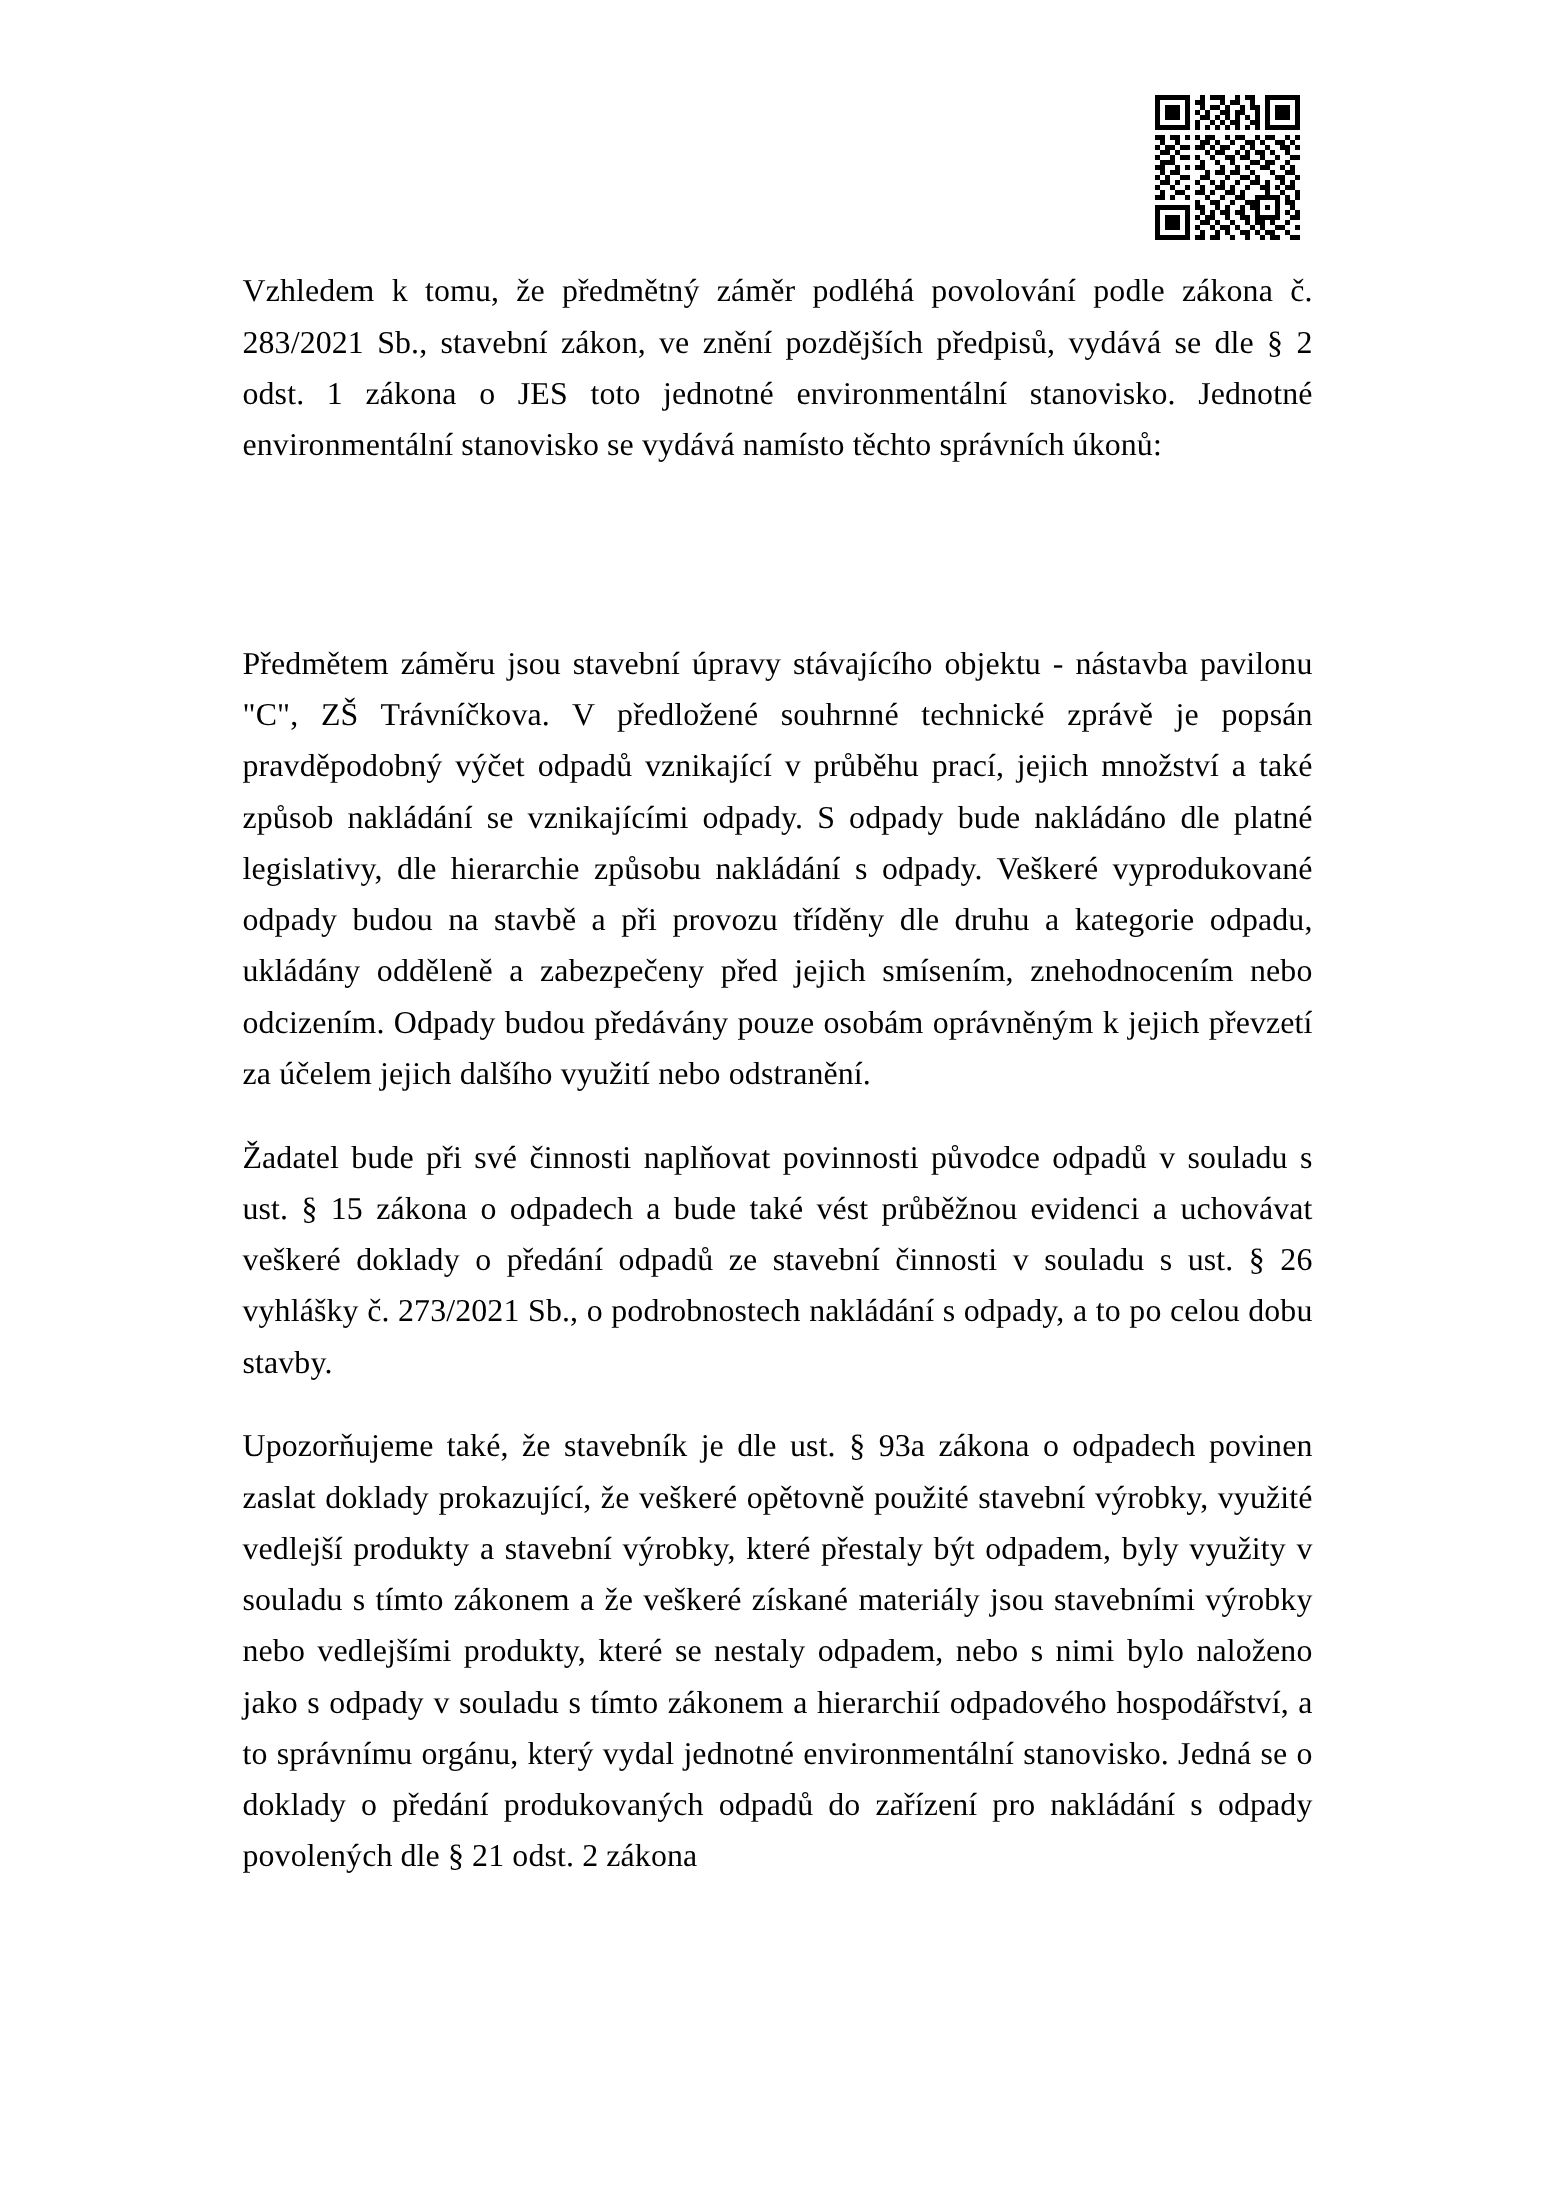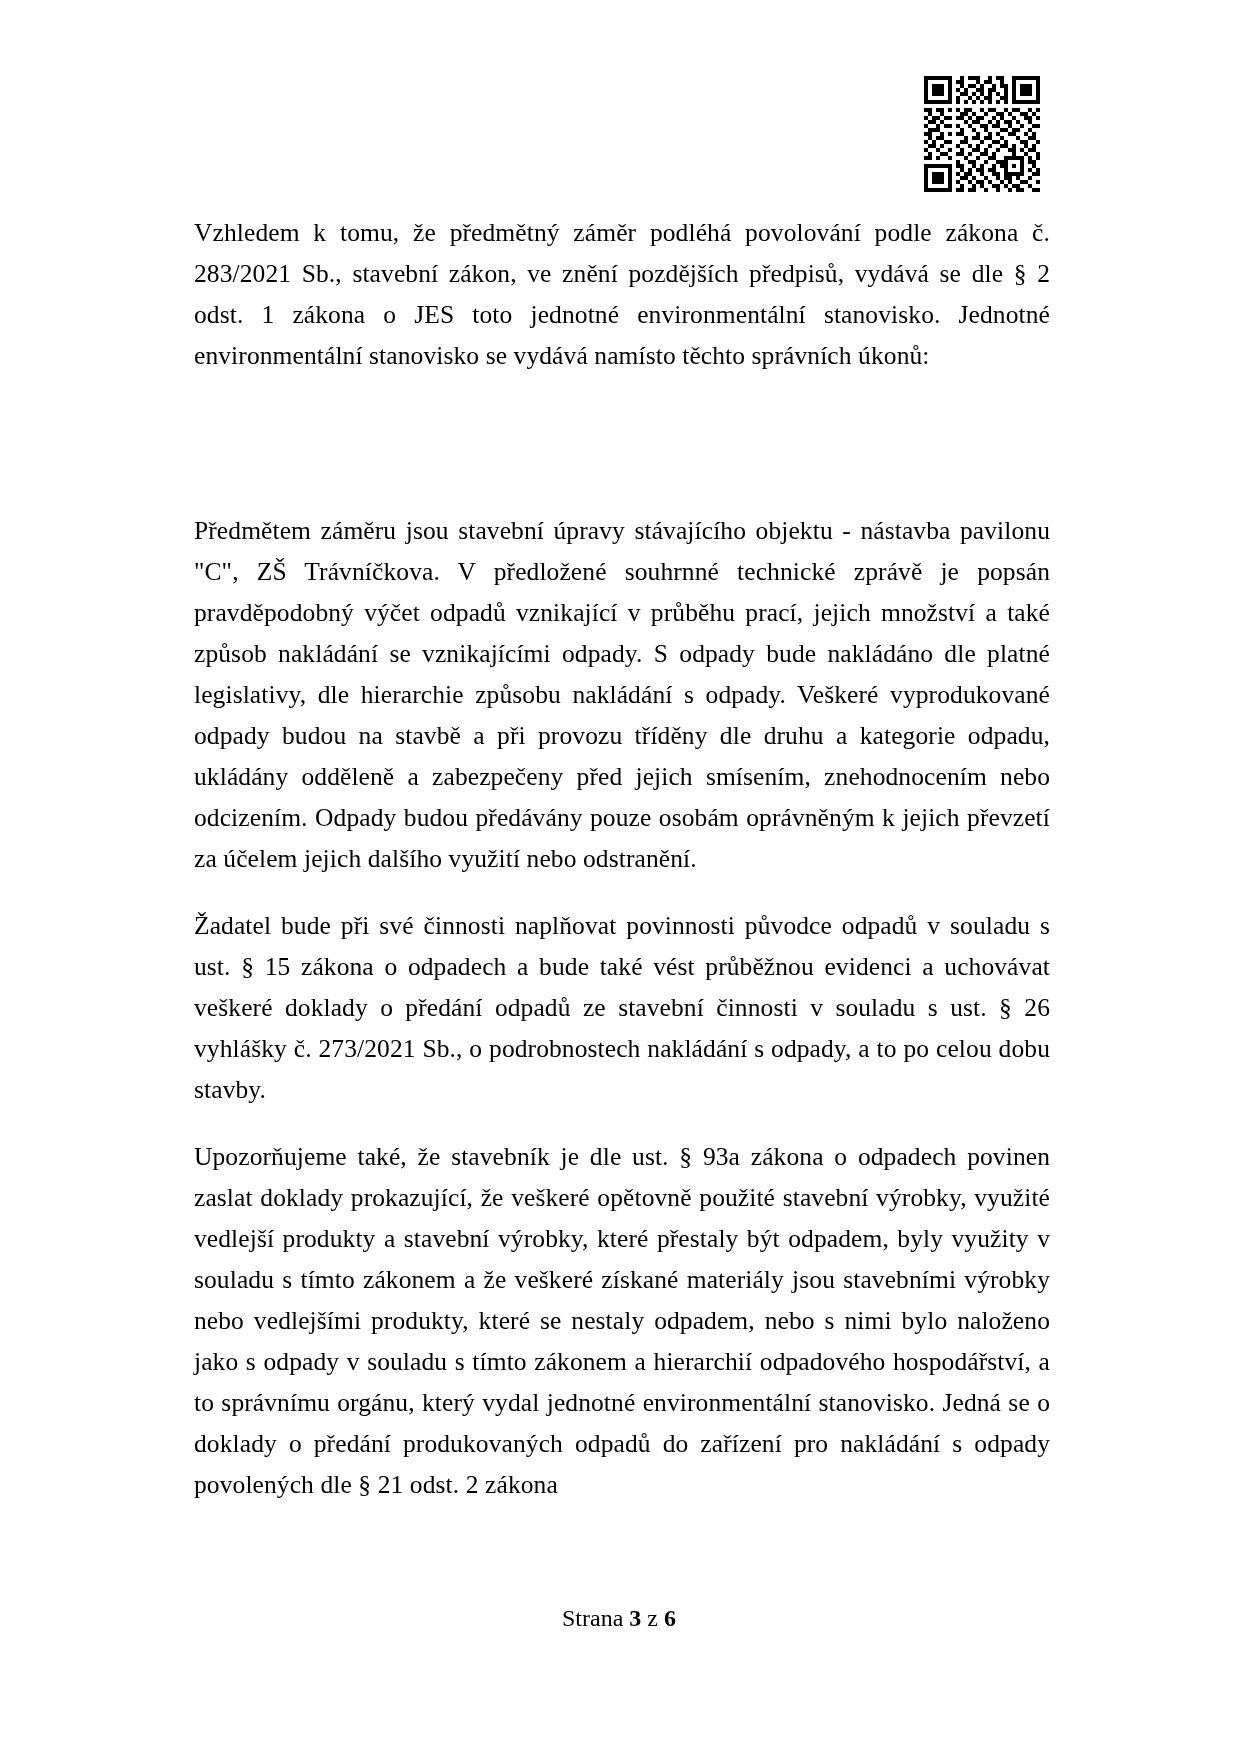--- a/index.html
+++ b/index.html
@@ -373,17 +373,14 @@
     <div class="spacer-md"></div>
 
     <p class="body-text">Předmětem záměru jsou stavební úpravy stávajícího objektu - nástavba pavilonu "C", ZŠ Trávníčkova. V předložené souhrnné technické zprávě je popsán pravděpodobný výčet odpadů vznikající v průběhu prací, jejich množství a také způsob nakládání se vznikajícími odpady. S odpady bude nakládáno dle platné legislativy, dle hierarchie způsobu nakládání s odpady. Veškeré vyprodukované odpady budou na stavbě a při provozu tříděny dle druhu a kategorie odpadu, ukládány odděleně a zabezpečeny před jejich smísením, znehodnocením nebo odcizením. Odpady budou předávány pouze osobám oprávněným k jejich převzetí za účelem jejich dalšího využití nebo odstranění.</p>
 
     <p class="body-text">Žadatel bude při své činnosti naplňovat povinnosti původce odpadů v souladu s ust. § 15 zákona o odpadech a bude také vést průběžnou evidenci a uchovávat veškeré doklady o předání odpadů ze stavební činnosti v souladu s ust. § 26 vyhlášky č. 273/2021 Sb., o podrobnostech nakládání s odpady, a to po celou dobu stavby.</p>
 
     <p class="body-text tight">Upozorňujeme také, že stavebník je dle ust. § 93a zákona o odpadech povinen zaslat doklady prokazující, že veškeré opětovně použité stavební výrobky, využité vedlejší produkty a stavební výrobky, které přestaly být odpadem, byly využity v souladu s tímto zákonem a že veškeré získané materiály jsou stavebními výrobky nebo vedlejšími produkty, které se nestaly odpadem, nebo s nimi bylo naloženo jako s odpady v souladu s tímto zákonem a hierarchií odpadového hospodářství, a to správnímu orgánu, který vydal jednotné environmentální stanovisko. Jedná se o doklady o předání produkovaných odpadů do zařízení pro nakládání s odpady povolených dle § 21 odst. 2 zákona</p>
 
   </div>
 
-  <div class="footer">
-    <span class="pg-word">Strana</span><span> </span><span class="pg-num">3</span><span> </span><span class="pg-word">z</span><span> </span><span class="pg-num">6</span>
-  </div>
 
 </div>
 
 </body></html>

